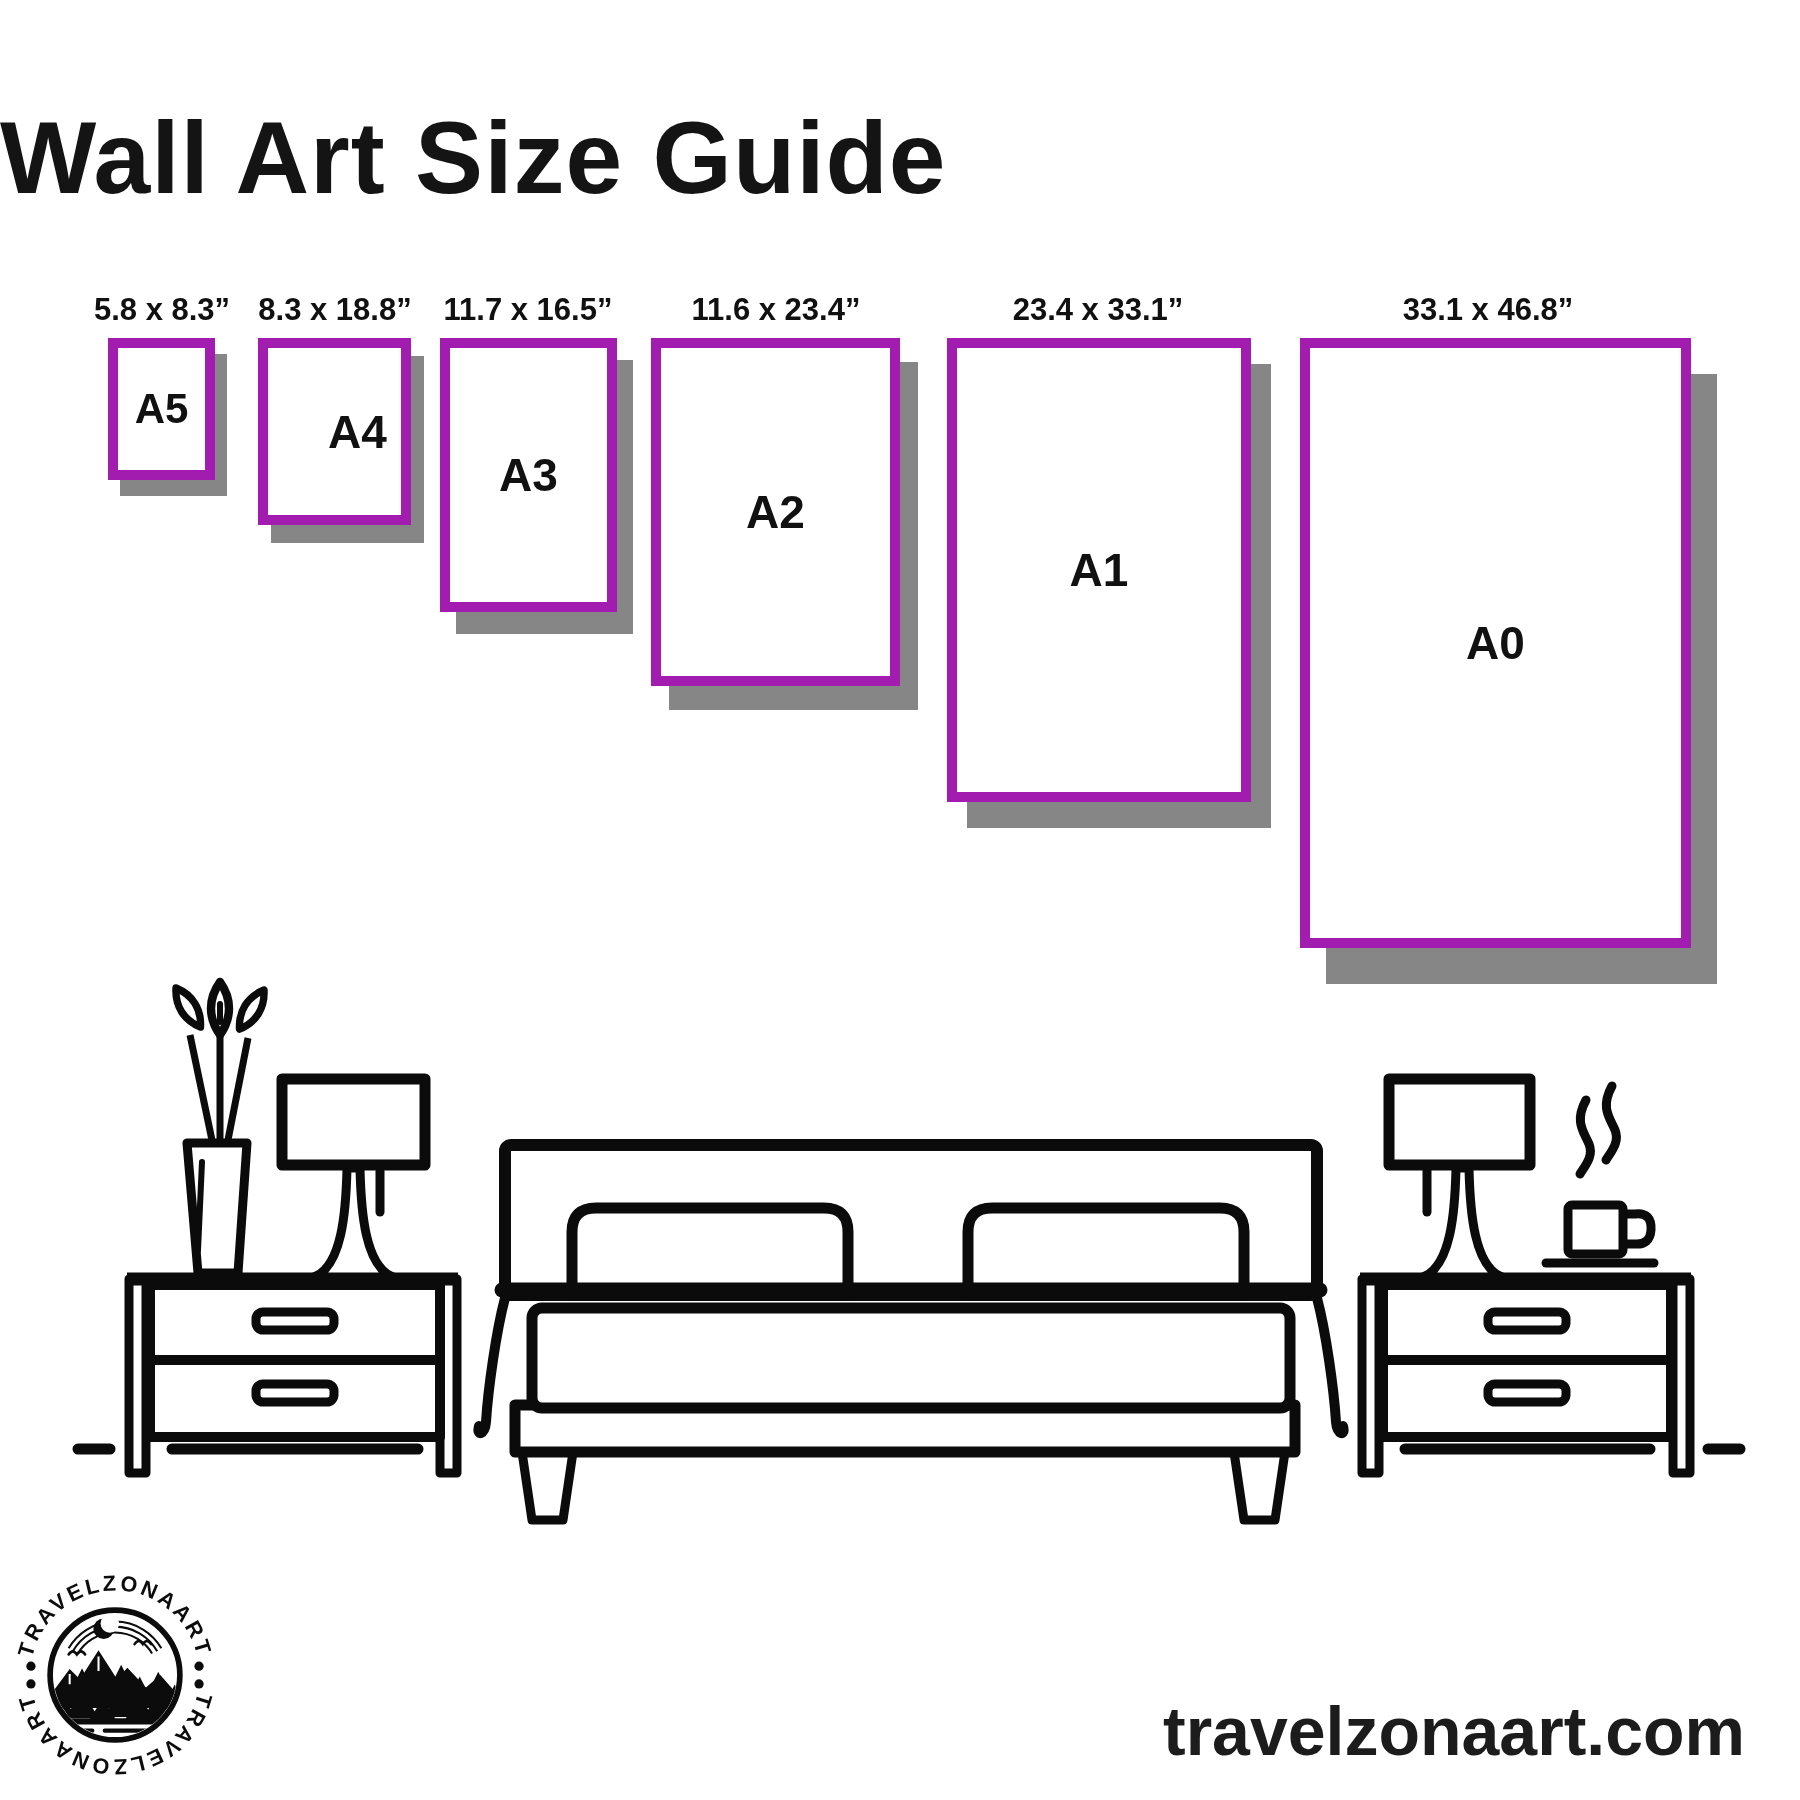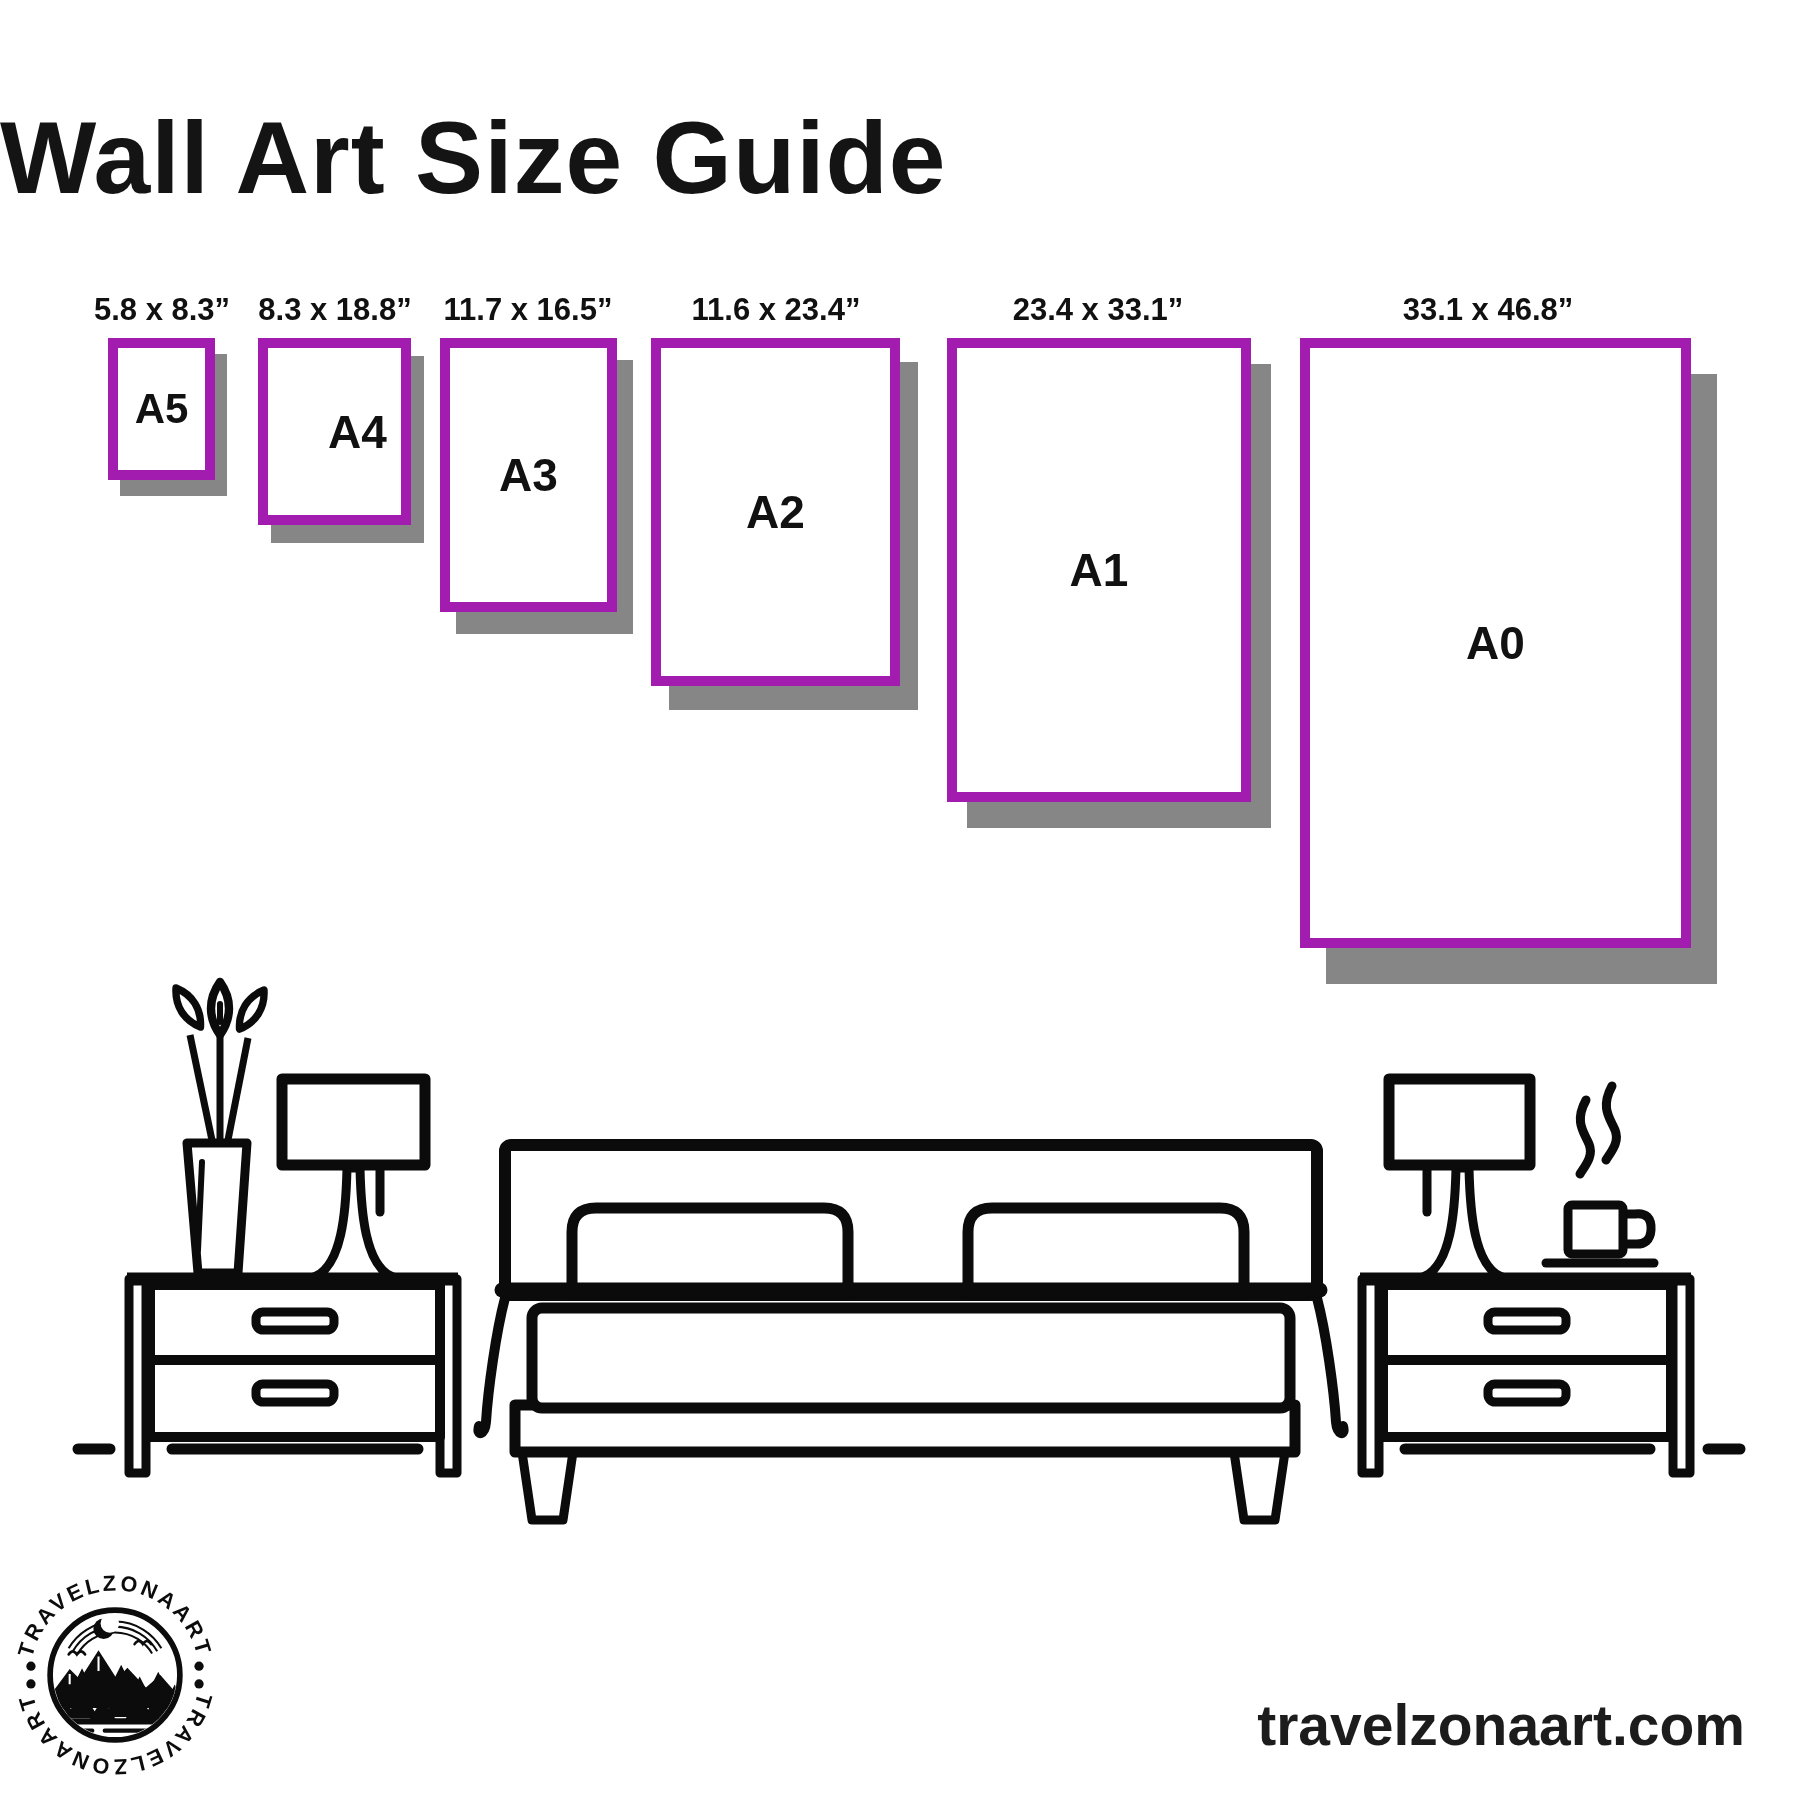--- a/index.html
+++ b/index.html
@@ -16,21 +16,21 @@
   .frame-a5 span{font-size:42px;}
   .frame-a4{left:258px;top:338px;width:153px;height:187px;box-shadow:13px 18px 0 #868686;padding-left:46px;}
   .frame-a3{left:440px;top:338px;width:177px;height:274px;box-shadow:16px 22px 0 #868686;}
   .frame-a2{left:651px;top:338px;width:249px;height:348px;box-shadow:18px 24px 0 #868686;}
   .frame-a1{left:947px;top:338px;width:304px;height:464px;box-shadow:20px 26px 0 #868686;}
   .frame-a0{left:1300px;top:338px;width:391px;height:610px;box-shadow:26px 36px 0 #868686;}
   .lbl-a5{left:2px;}  .lbl-a4{left:175px;} .lbl-a3{left:368px;}
   .lbl-a2{left:616px;} .lbl-a1{left:938px;} .lbl-a0{left:1328px;}
   .scene{position:absolute;left:50px;top:960px;width:1700px;height:580px;}
   .logo{position:absolute;left:12px;top:1570px;width:206px;height:206px;}
-  .website{position:absolute;right:55px;top:1692px;font-size:57px;font-weight:700;color:#1c1c1c;}
+  .website{position:absolute;right:55px;top:1692px;font-size:68px;font-weight:700;color:#1c1c1c;}
 </style>
 </head>
 <body>
 
 <div id="poster">
 
   <div class="title">Wall Art Size Guide</div>
 
   <div class="size-label lbl-a5">5.8 x 8.3”</div>
   <div class="size-label lbl-a4">8.3 x 18.8”</div>

